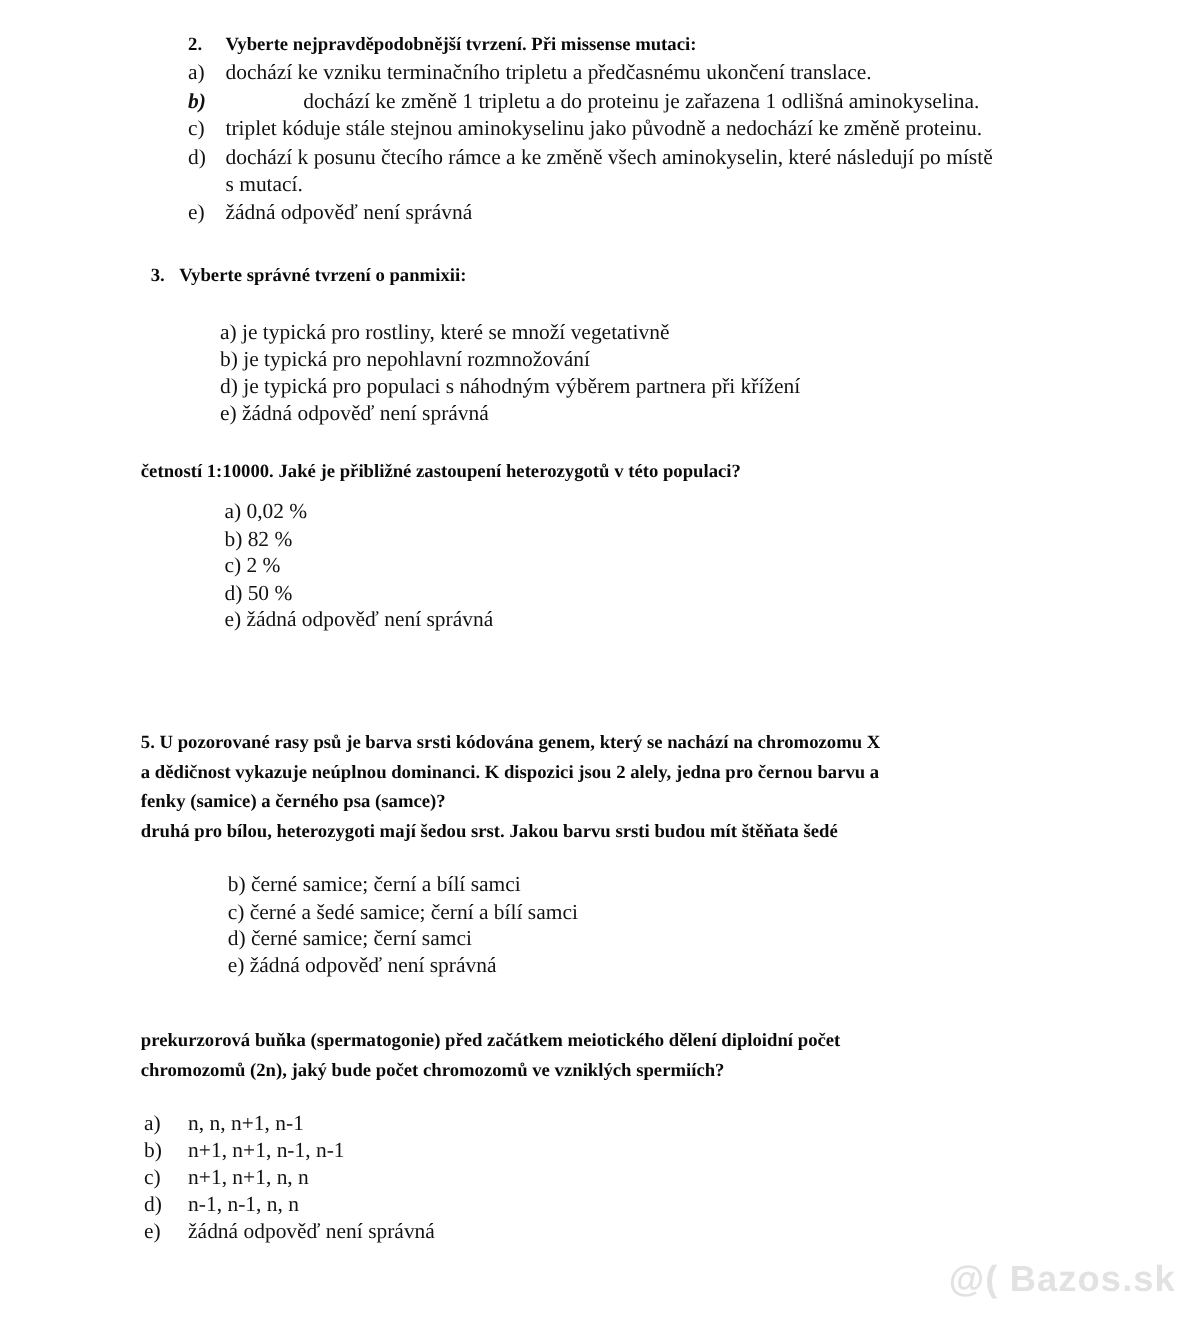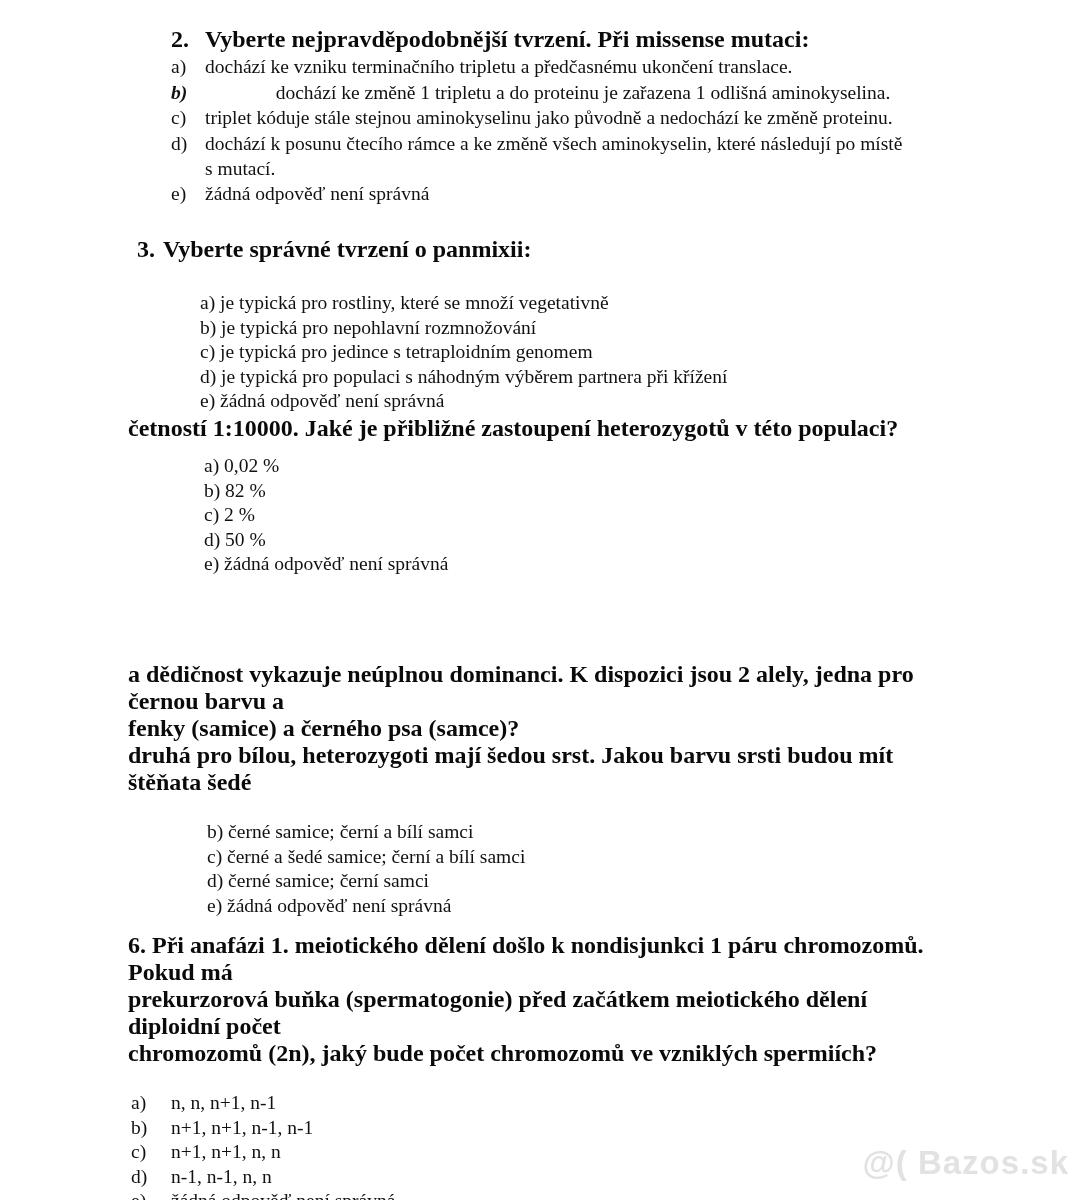--- a/index.html
+++ b/index.html
@@ -18,21 +18,21 @@
     color: #000000;
     -webkit-font-smoothing: antialiased;
   }
 
   
   .q-block {
     position: absolute;
   }
   .q-head {
     font-weight: bold;
-    font-size: 24px;
+    font-size: 17px;
     line-height: 27px;
     color: #0a0a0a;
   }
   .ans-line {
     font-size: 19.5px;
     line-height: 24.5px;
     color: #111111;
     white-space: pre-wrap;
   }
 
@@ -139,56 +139,55 @@
     </div>
   </div>
 
   <div class="q-block" id="q3">
     <div class="q-head">
       <span class="num">3.</span><span>Vyberte správné tvrzení o panmixii:</span>
     </div>
     <div class="ans-wrap">
       <div class="ans-line">a) je typická pro rostliny, které se množí vegetativně</div>
       <div class="ans-line">b) je typická pro nepohlavní rozmnožování</div>
-      <div class="ans-line">c) je typická pro jedince s tetraploidním genomem</div>
       <div class="ans-line">d) je typická pro populaci s náhodným výběrem partnera při křížení</div>
       <div class="ans-line">e) žádná odpověď není správná</div>
     </div>
   </div>
 
   <div class="q-block" id="q4">
     <div class="q-head">
       <div>četností 1:10000. Jaké je přibližné zastoupení heterozygotů v této populaci?</div>
     </div>
     <div class="ans-wrap">
       <div class="ans-line">a) 0,02 %</div>
       <div class="ans-line">b) 82 %</div>
       <div class="ans-line">c) 2 %</div>
       <div class="ans-line">d) 50 %</div>
       <div class="ans-line">e) žádná odpověď není správná</div>
     </div>
   </div>
 
   <div class="q-block" id="q5">
     <div class="q-head">
+      <div>5.  U pozorované rasy psů je barva srsti kódována genem, který se nachází na chromozomu X</div>
       <div>a dědičnost vykazuje neúplnou dominanci. K dispozici jsou 2 alely, jedna pro černou barvu a</div>
       <div>fenky (samice) a černého psa (samce)?</div>
       <div>druhá pro bílou, heterozygoti mají šedou srst. Jakou barvu srsti budou mít štěňata šedé</div>
     </div>
     <div class="ans-wrap">
       <div class="ans-line">b) černé samice; černí a bílí samci</div>
       <div class="ans-line">c) černé a šedé samice; černí a bílí samci</div>
       <div class="ans-line">d) černé samice; černí samci</div>
       <div class="ans-line">e) žádná odpověď není správná</div>
     </div>
   </div>
 
   <div class="q-block" id="q6">
     <div class="q-head">
-      <div>6. Při anafázi 1. meiotického dělení došlo k nondisjunkci 1 páru chromozomů. Pokud má</div>
       <div>prekurzorová buňka (spermatogonie) před začátkem meiotického dělení diploidní počet</div>
       <div>chromozomů (2n), jaký bude počet chromozomů ve vzniklých spermiích?</div>
     </div>
     <div class="rows">
       <div class="ans-line list-marker">
         <span class="mk">a)</span>
         <span class="tx">n, n, n+1, n-1</span>
       </div>
       <div class="ans-line list-marker">
         <span class="mk">b)</span>

